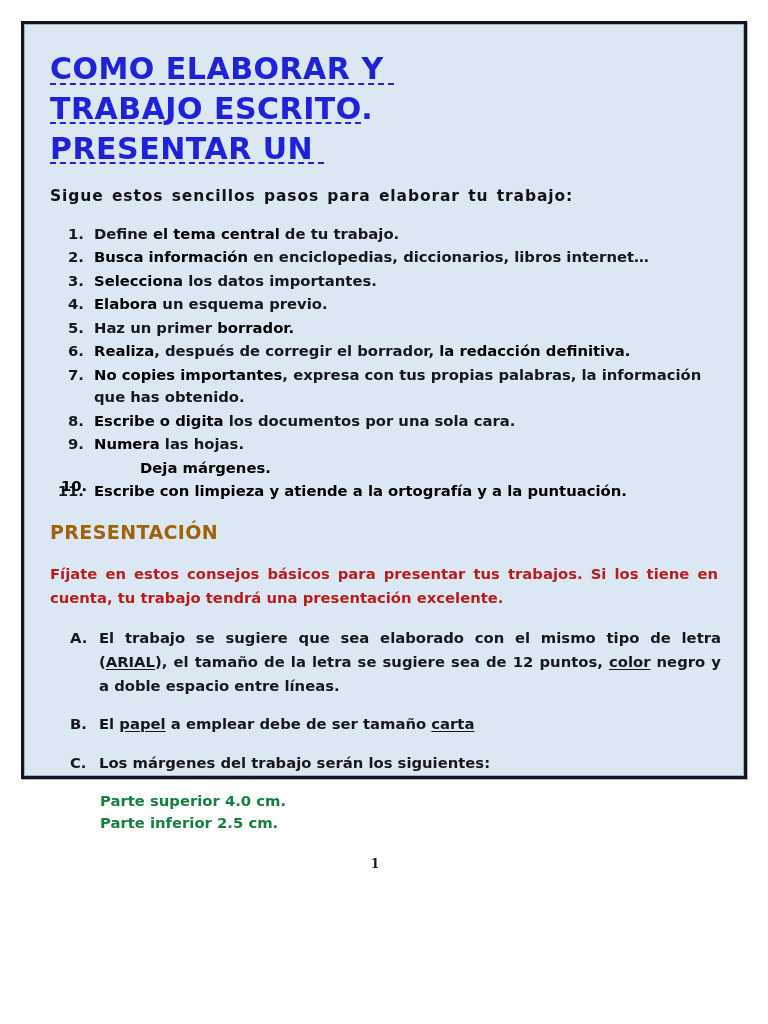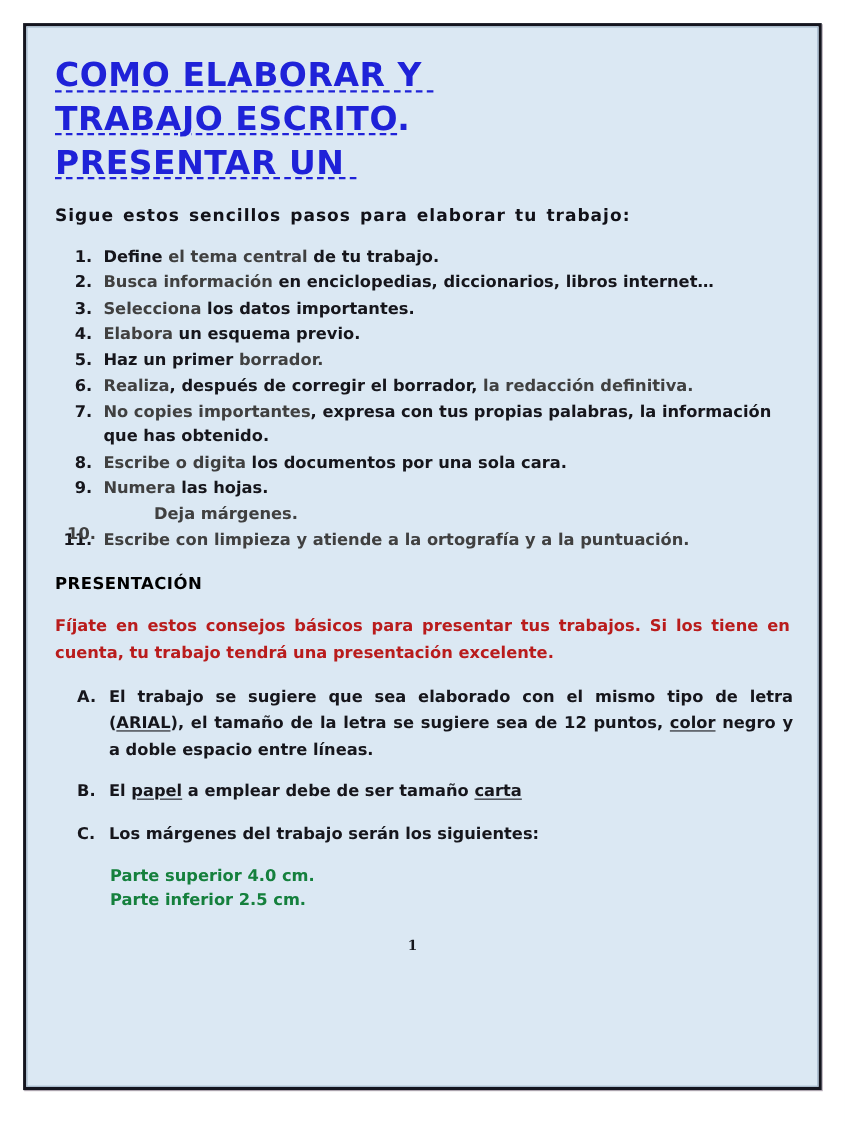--- a/index.html
+++ b/index.html
@@ -12,21 +12,21 @@
     height: 1024px;
     overflow: hidden;
     font-family: "DejaVu Sans", sans-serif;
   }
 
   .page-wrap {
     position: absolute;
     left: 21px;
     top: 21px;
     width: 726px;
-    height: 970px;
+    height: 758px;
     box-sizing: border-box;
     background: #dbe8f3;
     border: 3px solid #15151e;
     box-shadow: 0 0 0 1px #ffffff inset, 1px 1px 0 0 #b9aeb8;
   }
   .page-inner {
     position: absolute;
     left: 0; top: 0; right: 0; bottom: 0;
     background: #dbe8f3;
     border: 1px solid #9fb3c6;
@@ -80,29 +80,29 @@
     list-style: none;
     position: relative;
     padding-left: 5px;
   }
   ol.steps > li.manual .manual-num {
     position: absolute;
     left: -28px;
     top: 18px;
   }
   .tabgap { display: inline-block; width: 46px; }
-  .blue { color: #404040; }
+  .blue { color: #000000; }
   .blk { color: #16161c; }
 
   
   .pres-heading {
     margin: 19px 0 0 3px;
-    color: #000000;
-    font-weight: bold;
-    font-size: 15px;
+    color: #a16207;
+    font-weight: bold;
+    font-size: 19px;
     letter-spacing: 0.4px;
   }
   .pres-para {
     margin: 19px 3px 0 3px;
     font-size: 14.8px;
     font-weight: bold;
     color: #b91c1c;
     line-height: 1.58;
     text-align: justify;
   }

